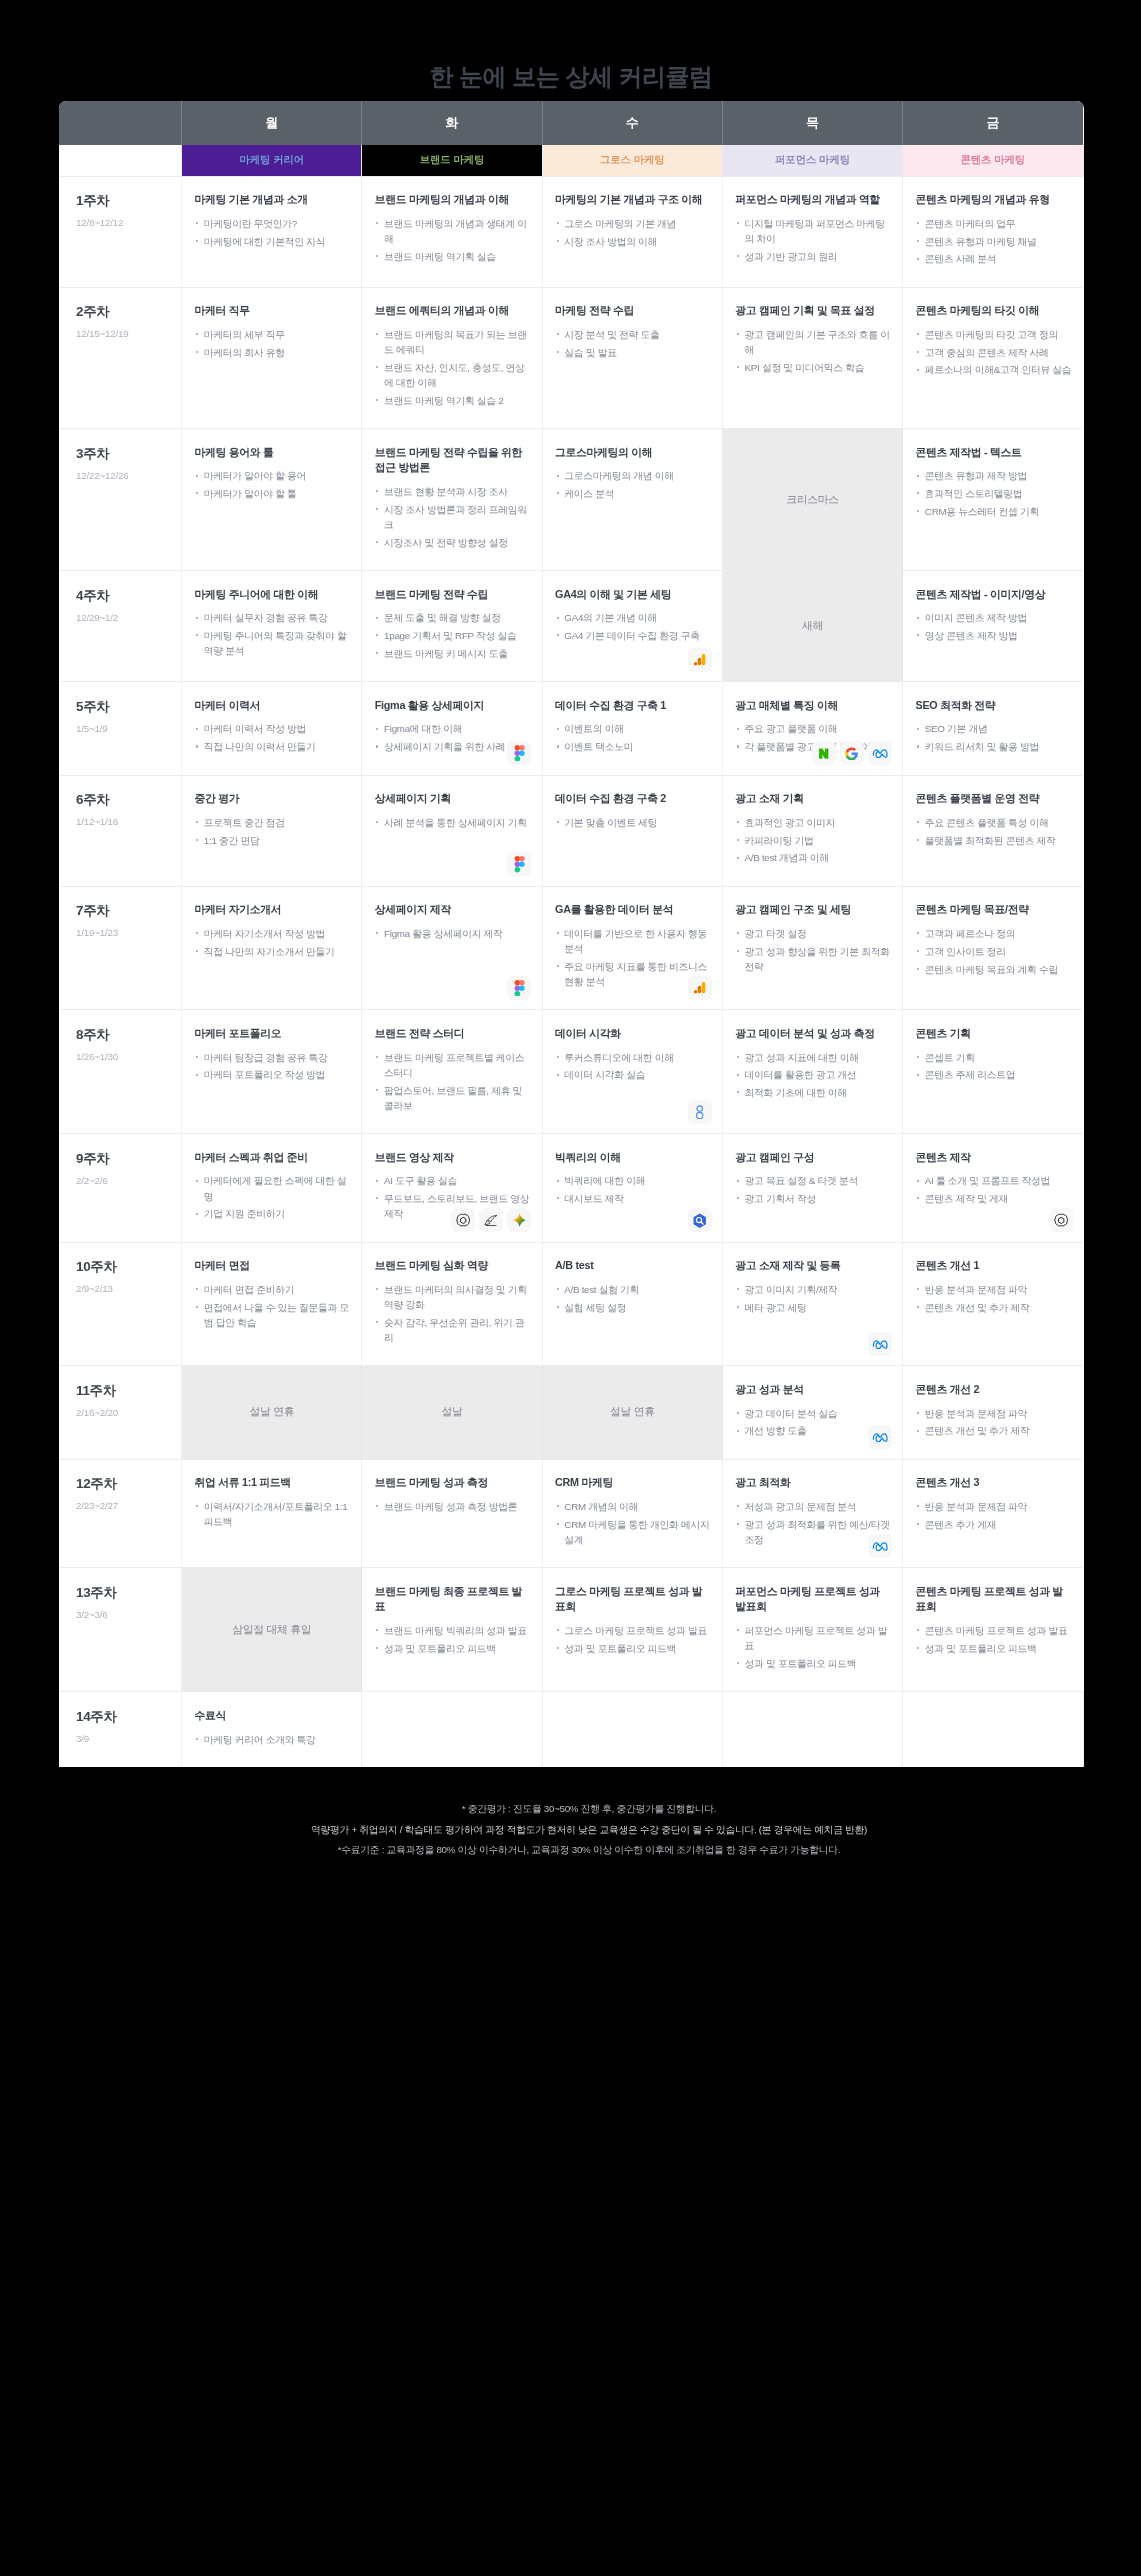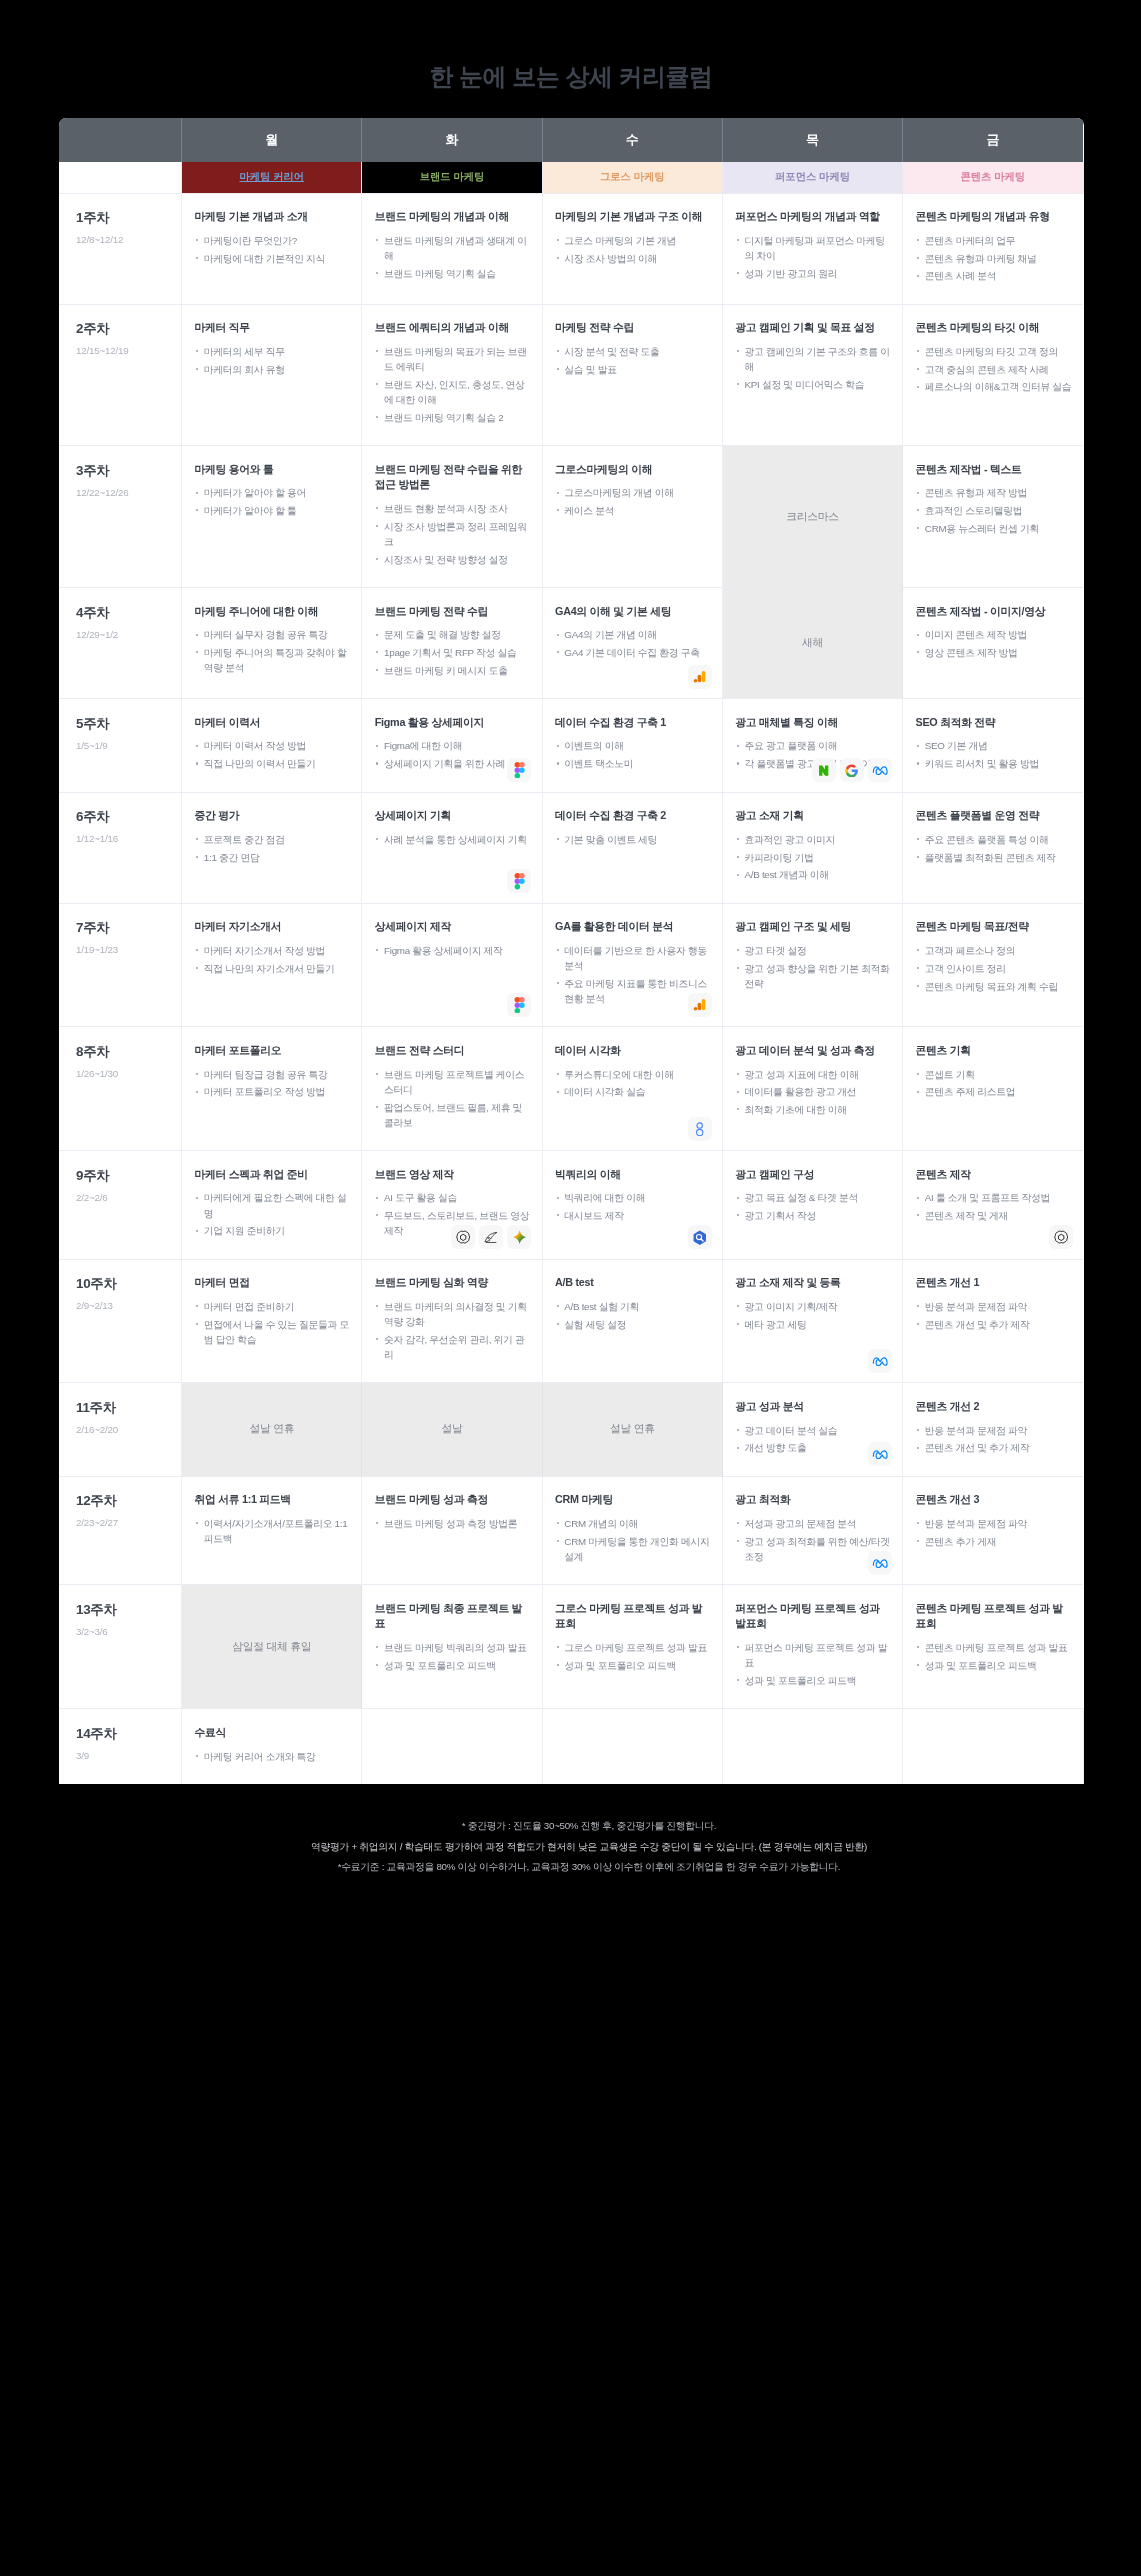--- a/index.html
+++ b/index.html
@@ -12,21 +12,21 @@
   }
   .page { width:1142px; min-height:2597px; background:#000; padding:0; position:relative; }
 
   .page-title{
     text-align:center;
     color:#3f454f;
     font-size:24px;
     font-weight:700;
     letter-spacing:-0.5px;
     padding-top:61px;
-    padding-bottom:25px;
+    padding-bottom:8px;
   }
 
   .table-wrap{
     margin:0 auto;
     width:1025px;
     background:#fff;
     border-radius:7.2px 7.2px 0 0;
     overflow:hidden;
   }
 
@@ -184,21 +184,21 @@
           <th class="dayhead">월</th>
           <th class="dayhead">화</th>
           <th class="dayhead">수</th>
           <th class="dayhead">목</th>
           <th class="dayhead">금</th>
         </tr>
       </thead>
       <tbody id="tbody">
           <tr class="cat-row">
             <td class="blank"></td>
-            <td style="background: #7f1d1d; color: rgb(109, 159, 214); text-decoration: underline;">마케팅 커리어</td>
+            <td style="background: #4c1d95; color: rgb(109, 159, 214);">마케팅 커리어</td>
             <td style="background: #000000; color: rgb(138, 174, 99);">브랜드 마케팅</td>
             <td style="background: rgb(251, 234, 217); color: rgb(224, 154, 98);">그로스 마케팅</td>
             <td style="background: rgb(232, 230, 243); color: rgb(139, 134, 184);">퍼포먼스 마케팅</td>
             <td style="background: rgb(251, 233, 239); color: rgb(221, 125, 156);">콘텐츠 마케팅</td>
           </tr>
           <tr class="wk">
             <td class="weekcell first">
               <div class="wk-num">1주차</div>
               <div class="wk-date">12/8~12/12</div>
             </td>

